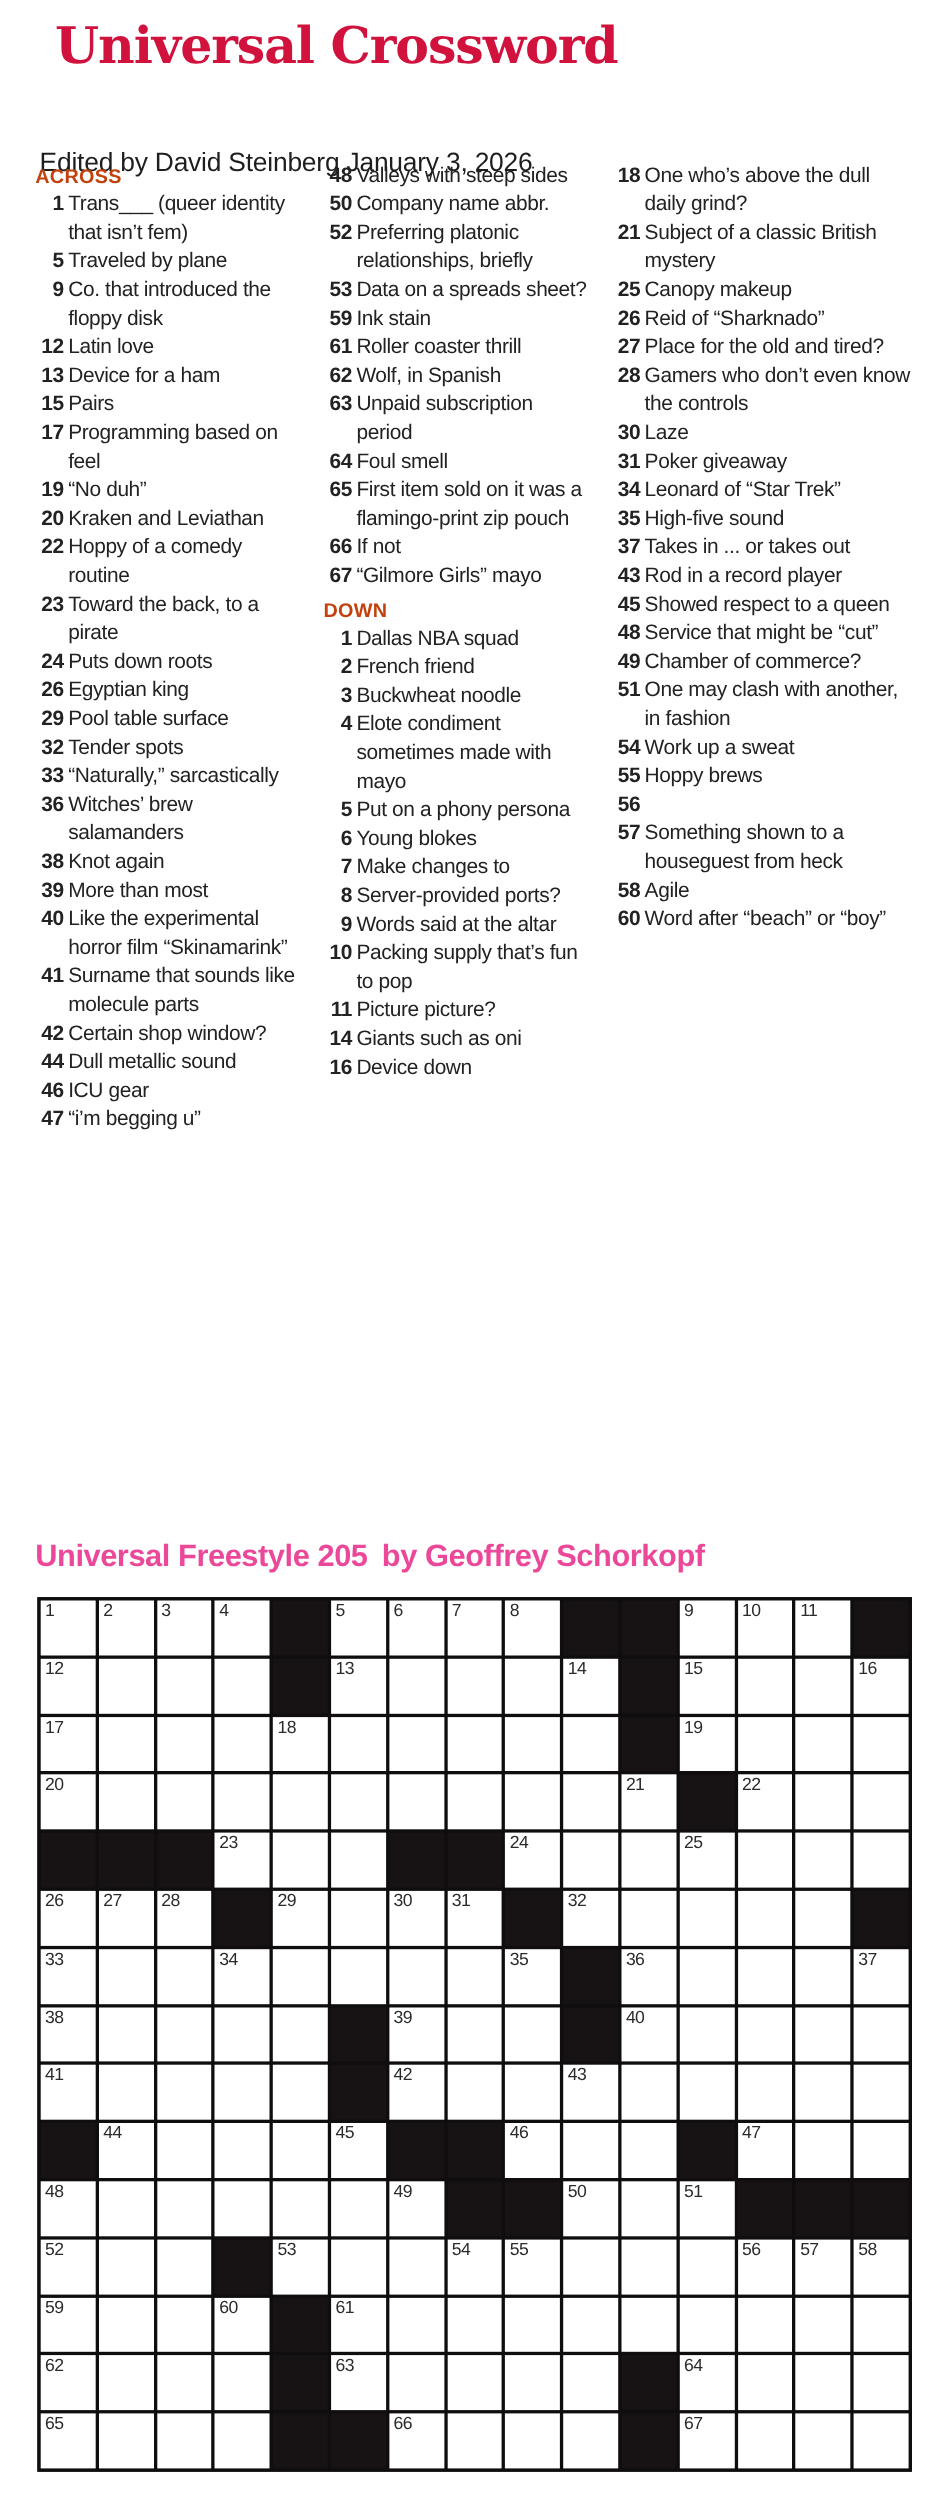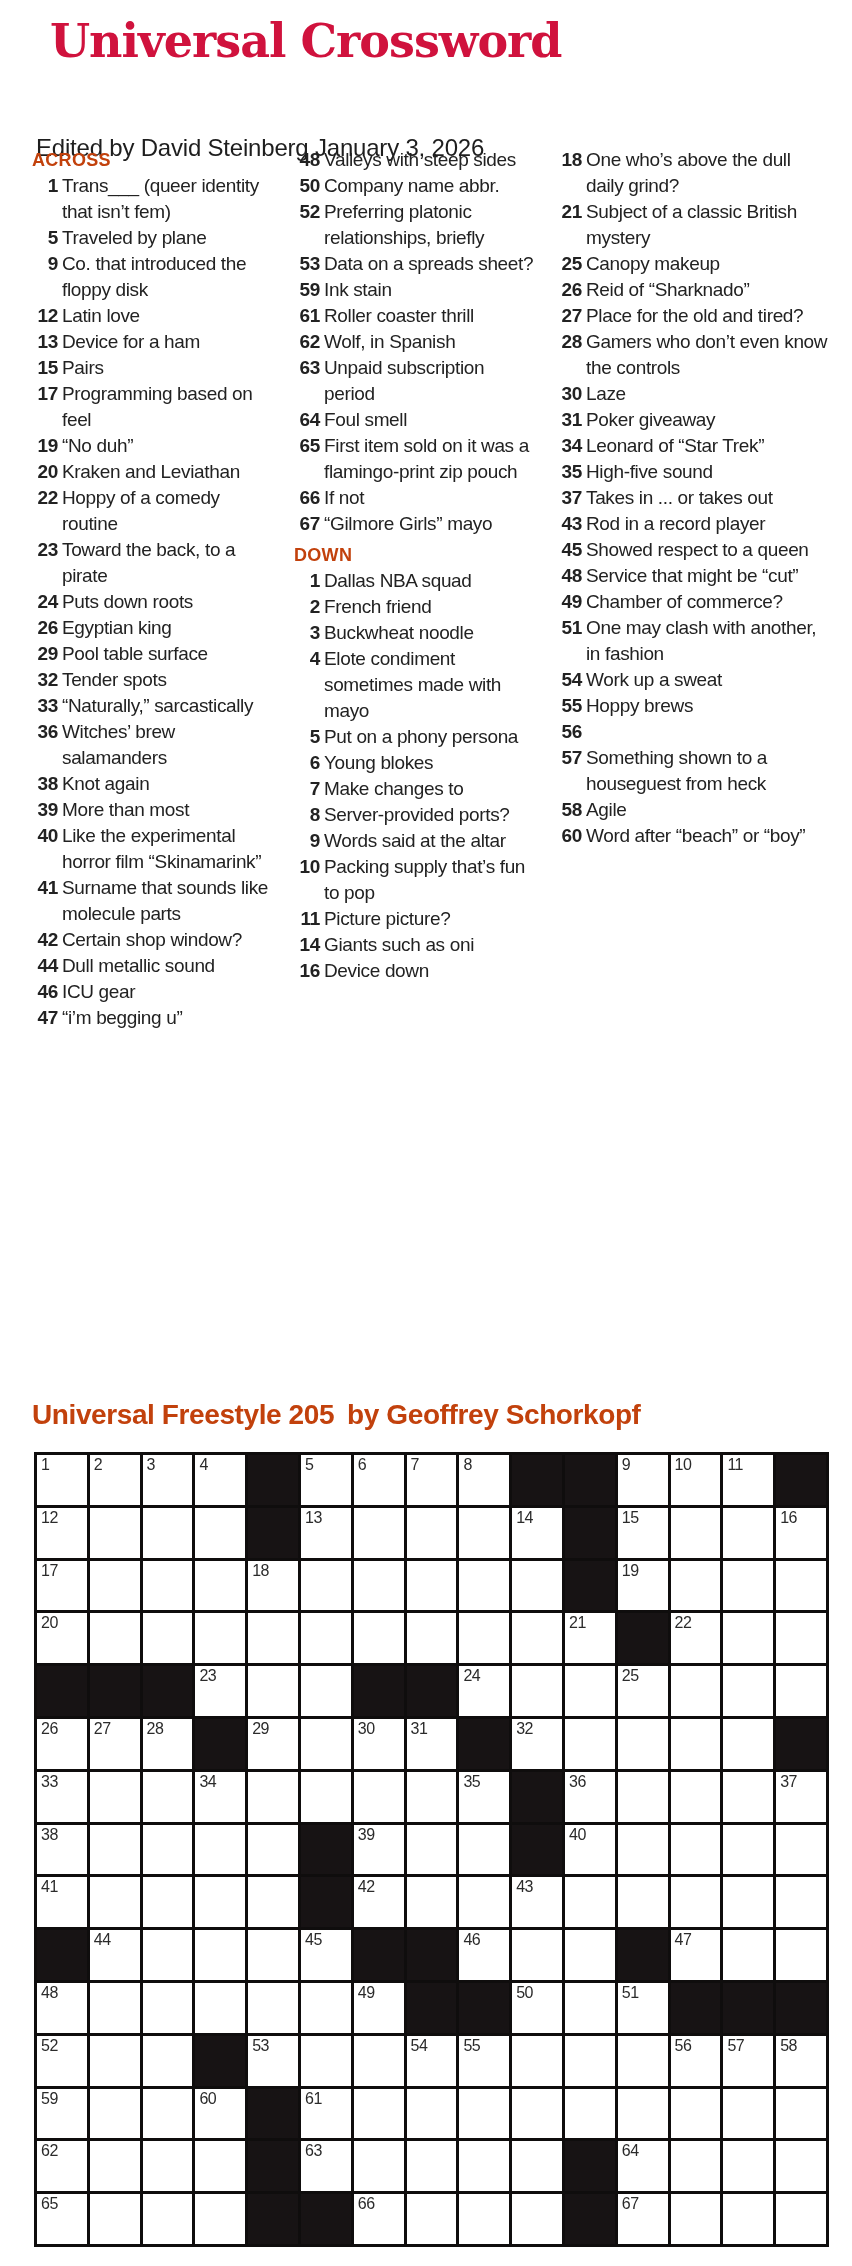--- a/index.html
+++ b/index.html
@@ -8,21 +8,21 @@
   .main-title{position:absolute;left:40px;top:16px;margin:0;font-family:"DejaVu Serif",serif;font-weight:bold;font-size:46px;line-height:1.1;letter-spacing:-1px;}
   .subtitle{position:absolute;left:36px;top:96px;font-size:24px;color:#1e1e1e;letter-spacing:-0.2px;margin-top:38px;}
   .clues{position:absolute;left:32px;top:147px;display:flex;gap:22px;height:1252px;overflow:hidden;}
   .col{width:240px;flex:0 0 auto;}
   .col.col3{width:276px;}
   .hdr{font-weight:bold;font-size:18px;line-height:26px;color:#c2410c;letter-spacing:0.3px;}
   .hdr.down-hdr{margin-top:5px;}
   .clue{display:flex;font-size:19px;line-height:26px;letter-spacing:-0.35px;}
   .clue .num{flex:0 0 30px;width:30px;text-align:right;font-weight:bold;padding-right:4px;box-sizing:border-box;}
   .clue .txt{flex:1;}
-  .puzzle-title{position:absolute;left:32px;top:1399px;font-size:28px;font-weight:bold;color:#c2410c;letter-spacing:-0.4px;white-space:nowrap;}
+  .puzzle-title{position:absolute;left:32px;top:1399px;font-size:28px;font-weight:bold;color:#ec4899;letter-spacing:-0.4px;white-space:nowrap;}
   .puzzle-title .byline{margin-left:13px;}
   .grid{position:absolute;left:34px;top:1452px;width:789px;height:789px;display:grid;grid-template-columns:repeat(15,1fr);grid-template-rows:repeat(15,1fr);gap:3px;background:#0f0d0d;border:3px solid #0f0d0d;}
   .cell{background:#fff;position:relative;}
   .cell.b{background:#171314;}
   .cell .n{position:absolute;top:1px;left:4px;font-size:16px;line-height:1.15;color:#2b2b2b;letter-spacing:-0.5px;}
 </style>
 </head>
 <body>
 
 <div class="page">

